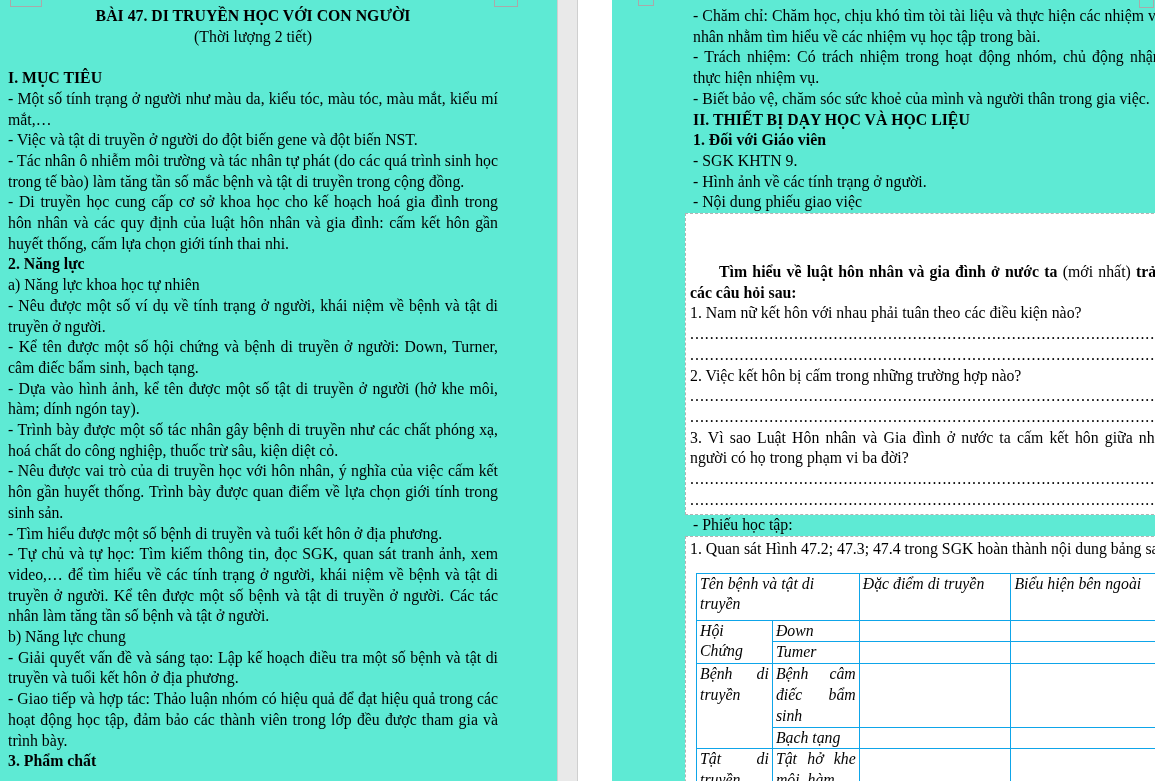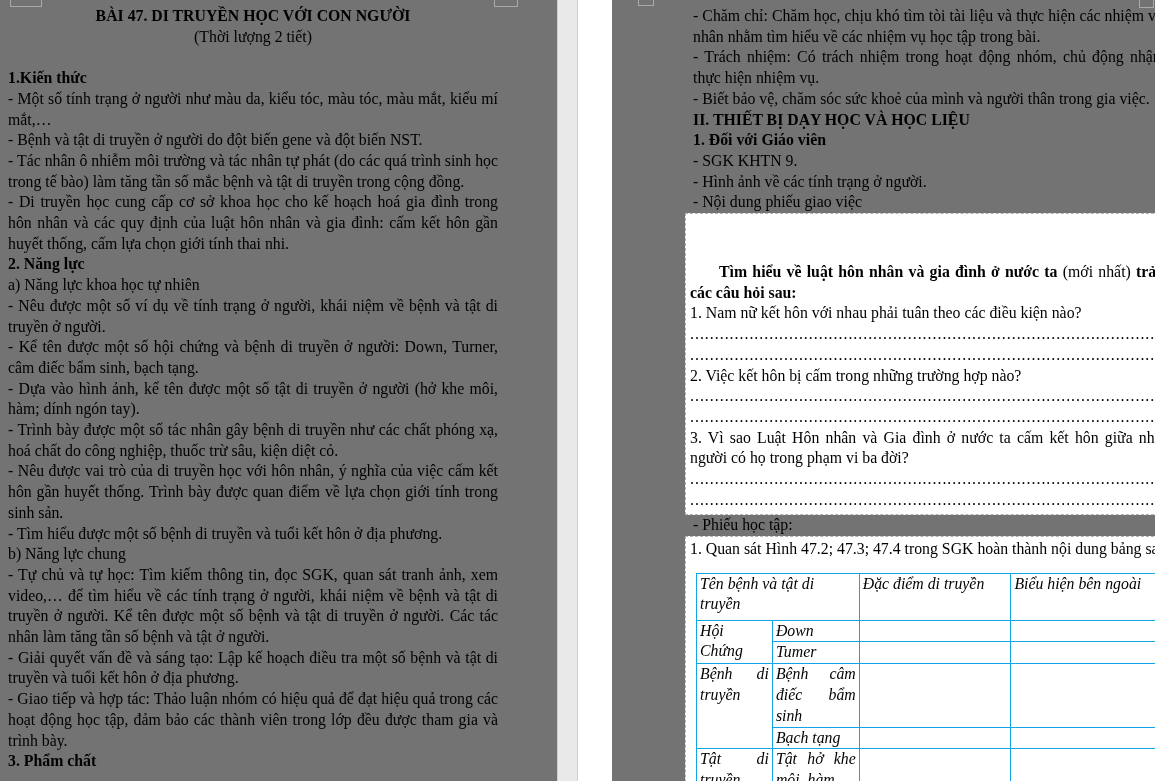--- a/index.html
+++ b/index.html
@@ -1,21 +1,21 @@
 <!DOCTYPE html>
 <html><head>
 <meta charset="utf-8">
 <style>
   html,body{margin:0;padding:0;background:#ffffff;}
   .screen{
     position:relative;width:1155px;height:781px;overflow:hidden;
     font-family:"Liberation Serif","DejaVu Serif",serif;
     font-size:15.8px;line-height:20.7px;color:#000;background:#fff;
   }
-  .page{position:absolute;top:0;height:781px;background:#737373;}
+  .page{position:absolute;top:0;height:781px;background:#5eead4;}
   .page-left{left:0;width:557px;}
   .page-gap{position:absolute;top:0;left:557px;width:21px;height:781px;
     background:#e9e9e9;border-left:1px solid #cfcfcf;border-right:1px solid #cfcfcf;box-sizing:border-box;}
   .page-right{left:612px;width:577px;}
   .content{position:absolute;top:6px;}
   .content-left{left:8px;width:490px;}
   .content-right{left:81px;width:489px;}
   p{margin:0;text-align:justify;}
   .center{text-align:center;}
   .b{font-weight:bold;}
@@ -48,35 +48,35 @@
 </head>
 <body>
 
 <div class="screen">
 
   <div class="page page-left">
     <div class="content content-left">
       <p class="center b">BÀI 47. DI TRUYỀN HỌC VỚI CON NGƯỜI</p>
       <p class="center">(Thời lượng 2 tiết)</p>
       <div class="spacer-line"></div>
-      <p class="b">1.Kiến thức</p>
+      <p class="b">I. MỤC TIÊU</p>
       <p>- Một số tính trạng ở người như màu da, kiểu tóc, màu tóc, màu mắt, kiểu mí mắt,…</p>
-      <p>- Bệnh và tật di truyền ở người do đột biến gene và đột biến NST.</p>
+      <p>- Việc và tật di truyền ở người do đột biến gene và đột biến NST.</p>
       <p>- Tác nhân ô nhiễm môi trường và tác nhân tự phát (do các quá trình sinh học trong tế bào) làm tăng tần số mắc bệnh và tật di truyền trong cộng đồng.</p>
       <p>- Di truyền học cung cấp cơ sở khoa học cho kế hoạch hoá gia đình trong hôn nhân và các quy định của luật hôn nhân và gia đình: cấm kết hôn gần huyết thống, cấm lựa chọn giới tính thai nhi.</p>
       <p class="b">2. Năng lực</p>
       <p>a) Năng lực khoa học tự nhiên</p>
       <p>- Nêu được một số ví dụ về tính trạng ở người, khái niệm về bệnh và tật di truyền ở người.</p>
       <p>- Kể tên được một số hội chứng và bệnh di truyền ở người: Down, Turner, câm điếc bẩm sinh, bạch tạng.</p>
       <p>- Dựa vào hình ảnh, kể tên được một số tật di truyền ở người (hở khe môi, hàm; dính ngón tay).</p>
       <p>- Trình bày được một số tác nhân gây bệnh di truyền như các chất phóng xạ, hoá chất do công nghiệp, thuốc trừ sâu, kiện diệt cỏ.</p>
       <p>- Nêu được vai trò của di truyền học với hôn nhân, ý nghĩa của việc cấm kết hôn gần huyết thống. Trình bày được quan điểm về lựa chọn giới tính trong sinh sản.</p>
       <p>- Tìm hiểu được một số bệnh di truyền và tuổi kết hôn ở địa phương.</p>
+      <p>- Tự chủ và tự học: Tìm kiếm thông tin, đọc SGK, quan sát tranh ảnh, xem video,… để tìm hiểu về các tính trạng ở người, khái niệm về bệnh và tật di truyền ở người. Kể tên được một số bệnh và tật di truyền ở người. Các tác nhân làm tăng tần số bệnh và tật ở người.</p>
       <p>b) Năng lực chung</p>
-      <p>- Tự chủ và tự học: Tìm kiếm thông tin, đọc SGK, quan sát tranh ảnh, xem video,… để tìm hiểu về các tính trạng ở người, khái niệm về bệnh và tật di truyền ở người. Kể tên được một số bệnh và tật di truyền ở người. Các tác nhân làm tăng tần số bệnh và tật ở người.</p>
       <p>- Giải quyết vấn đề và sáng tạo: Lập kế hoạch điều tra một số bệnh và tật di truyền và tuổi kết hôn ở địa phương.</p>
       <p>- Giao tiếp và hợp tác: Thảo luận nhóm có hiệu quả để đạt hiệu quả trong các hoạt động học tập, đảm bảo các thành viên trong lớp đều được tham gia và trình bày.</p>
       <p class="b">3. Phẩm chất</p>
     </div>
   </div>
 
   <div class="page-gap"></div>
 
   <div class="page page-right">
     <div class="content content-right">

